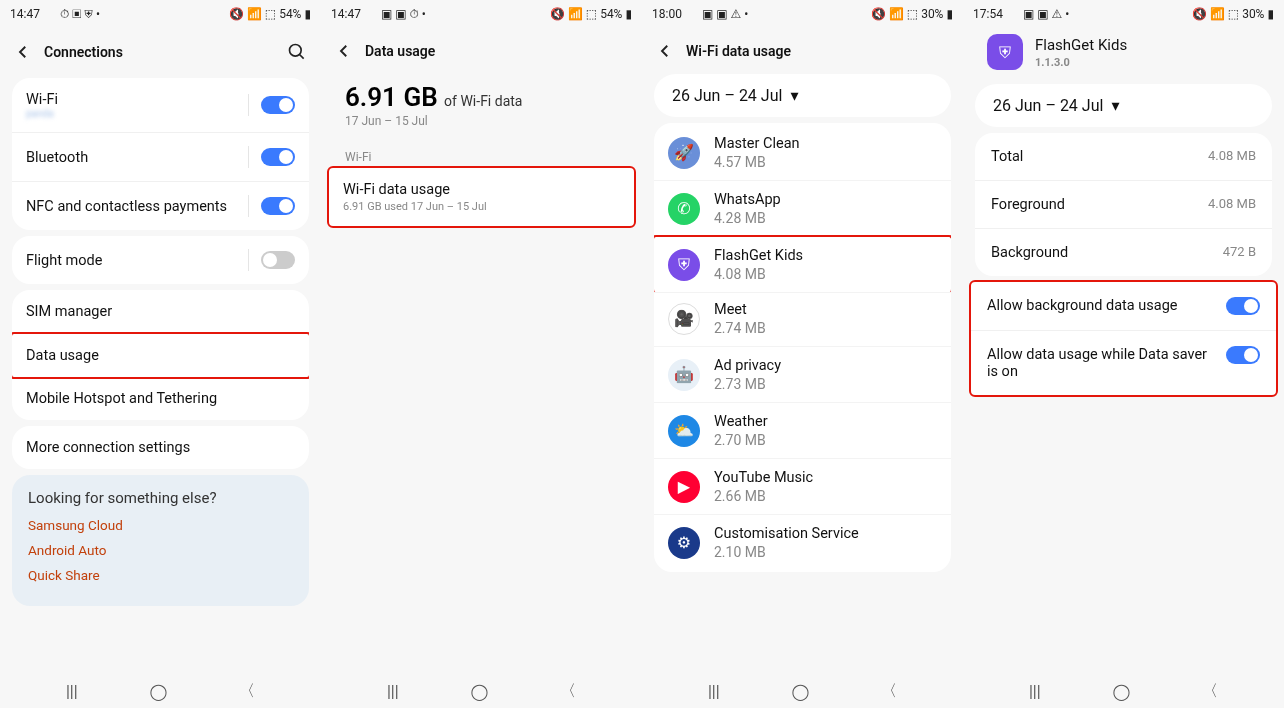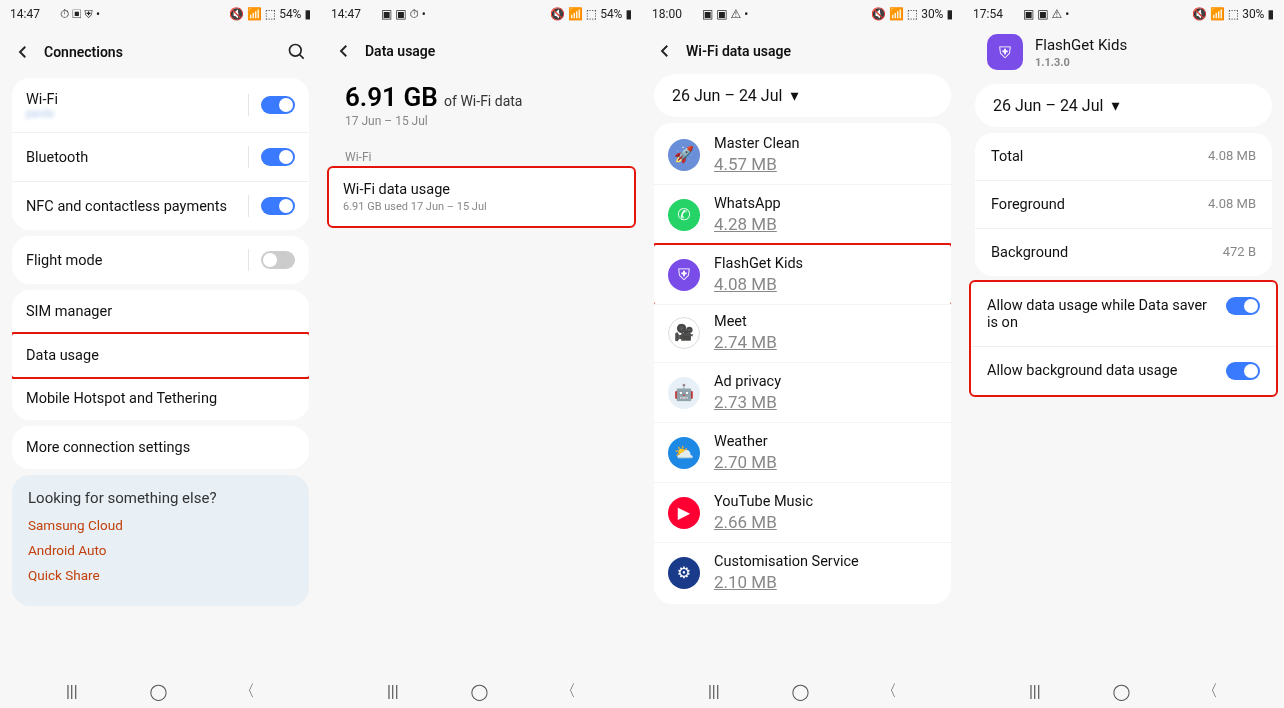--- a/index.html
+++ b/index.html
@@ -97,21 +97,21 @@
     border-bottom:1px solid #f3f3f3;
   }
   .app-row:last-child { border-bottom:none;}
   .app-icon {
     width:32px; height:32px; border-radius:50%;
     display:flex; align-items:center; justify-content:center;
     font-size:16px; color:#fff; flex-shrink:0;
   }
   .app-txt { flex:1;}
   .app-txt .name { font-size:14.5px; color:#111;}
-  .app-txt .size { font-size:17px; color:#888; margin-top:2px;text-decoration:underline;}
+  .app-txt .size { font-size:14px; color:#888; margin-top:2px;}
   .navbar {
     height:34px; display:flex; justify-content:space-around;
     align-items:center; padding:0 30px;
   }
   .navbar span { color:#555; font-size:16px;}
   .help-card {
     background:#e8eff5; border-radius:18px; margin:6px 4px;
     padding:14px 16px;
   }
   .help-card .q { font-size:15px; color:#333; margin-bottom:10px;}
@@ -406,25 +406,25 @@
           <span>Foreground</span>
           <span class="val">4.08 MB</span>
         </div>
         <div class="kv-row">
           <span>Background</span>
           <span class="val">472 B</span>
         </div>
       </div>
     <div class="card hl" id="s3-switches" style="border-radius: 6px;">
         <div class="kv-row">
+          <span style="flex: 1 1 0%; padding-right: 10px;">Allow background data usage</span>
+          <div class="toggle"></div>
+        </div>
+        <div class="kv-row">
           <span style="flex: 1 1 0%; padding-right: 10px;">Allow data usage while Data saver is on</span>
-          <div class="toggle"></div>
-        </div>
-        <div class="kv-row">
-          <span style="flex: 1 1 0%; padding-right: 10px;">Allow background data usage</span>
           <div class="toggle"></div>
         </div>
       </div>
   </div>
   <div class="navbar">
     <span>|||</span>
     <span>◯</span>
     <span>〈</span>
   </div>
 </div>

